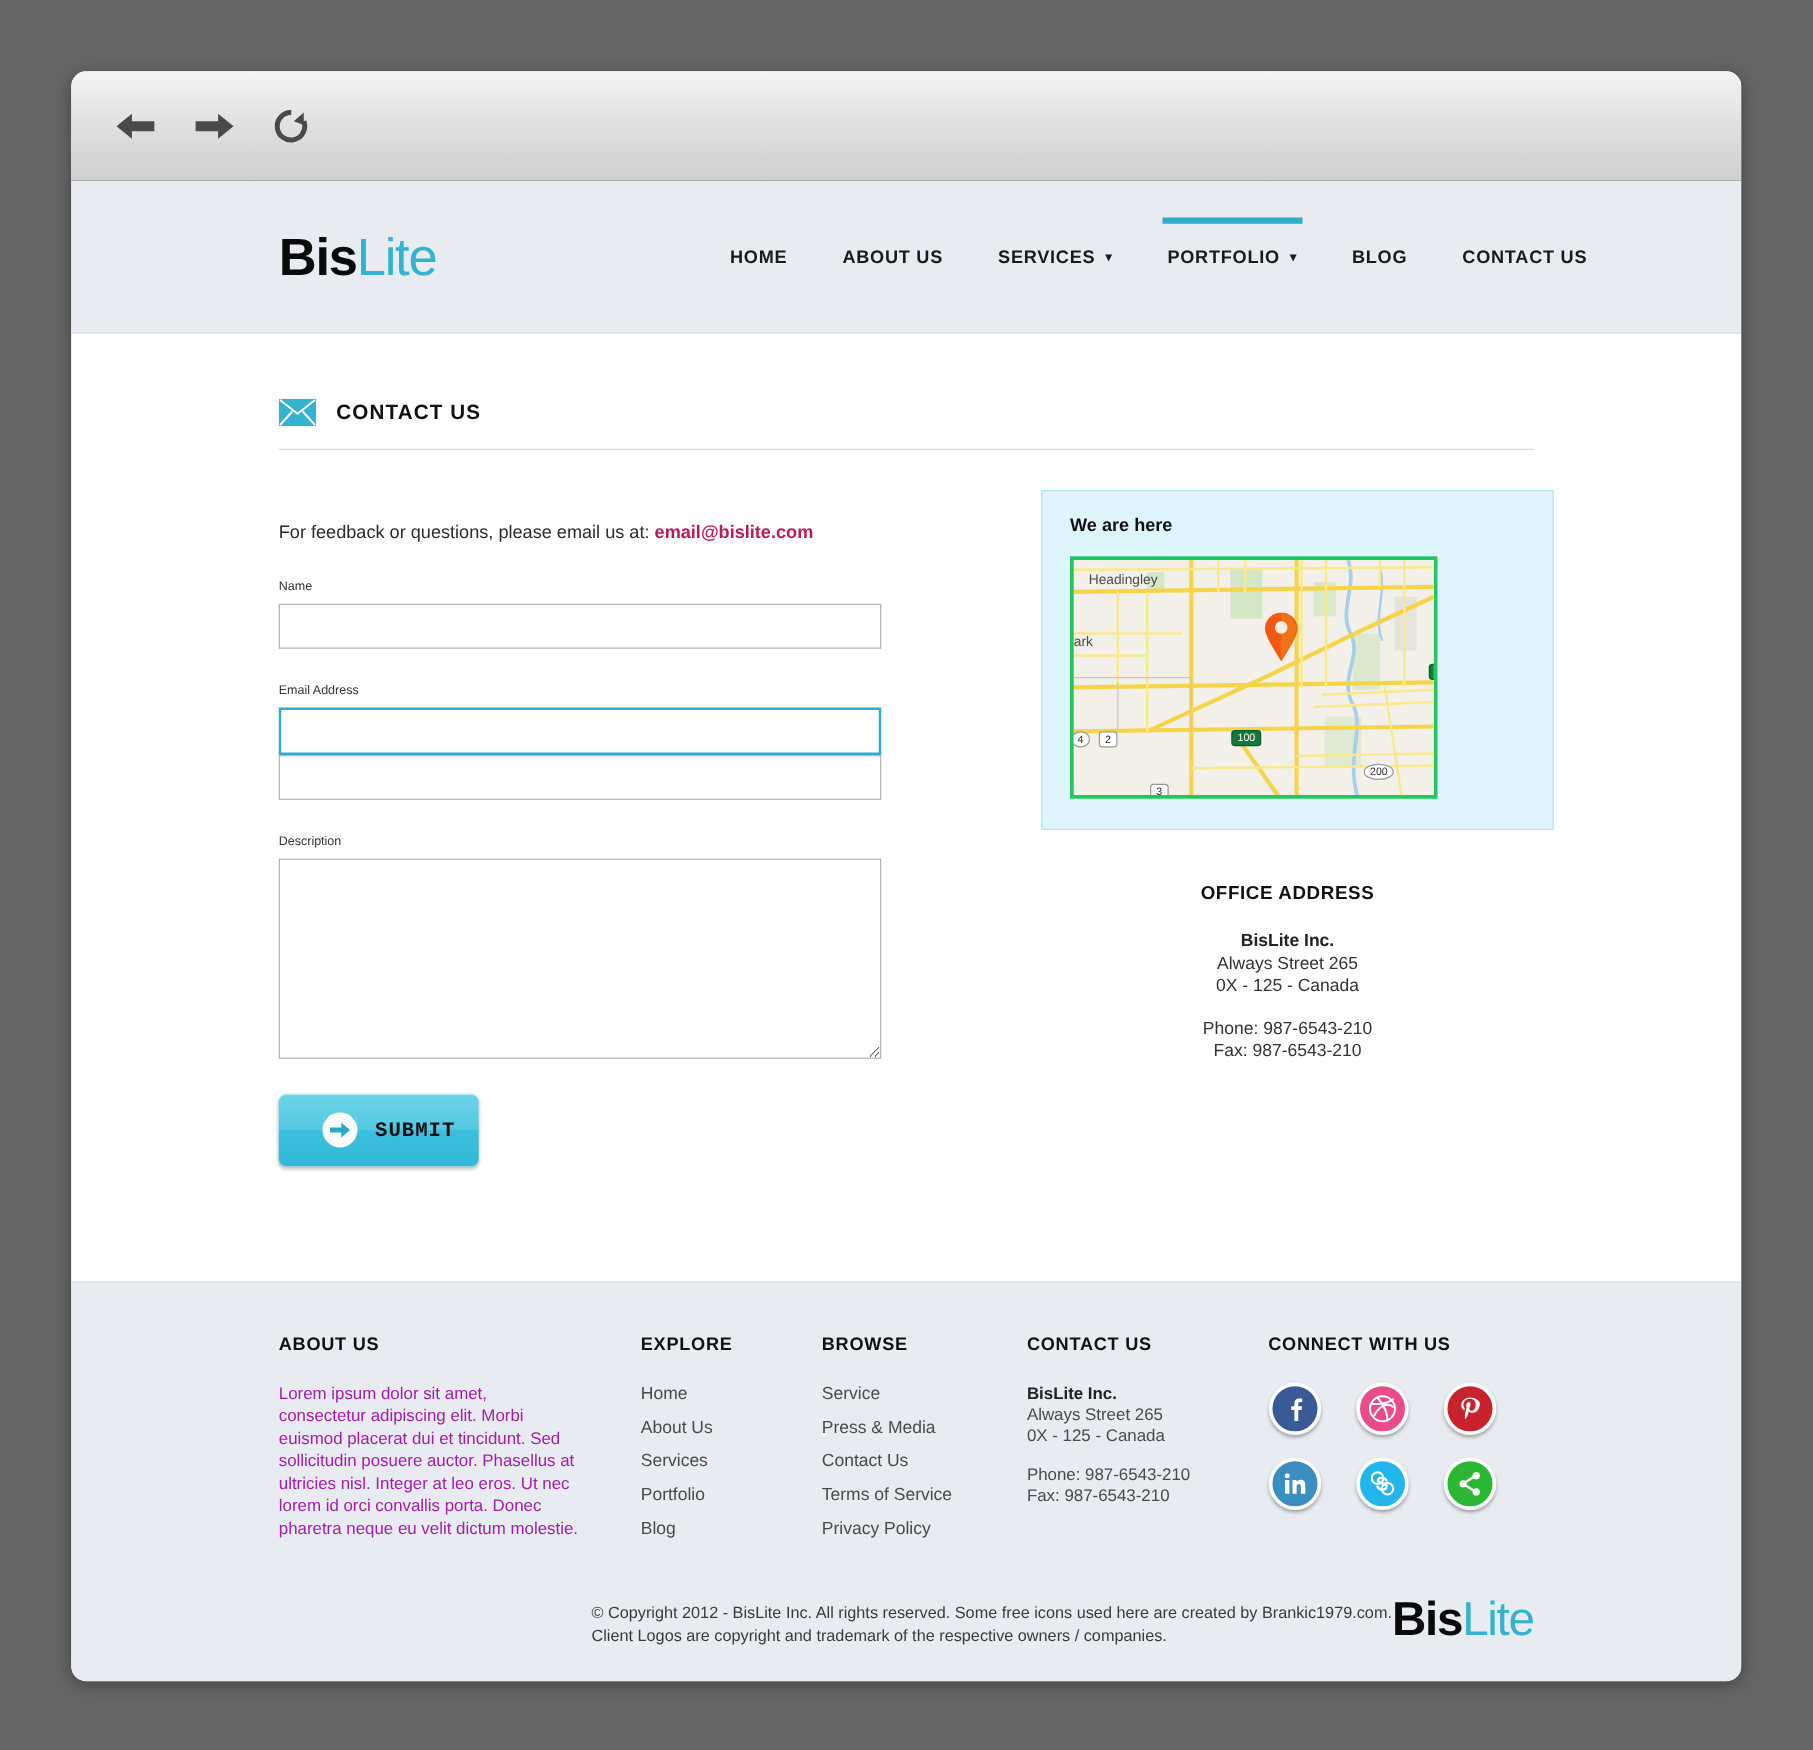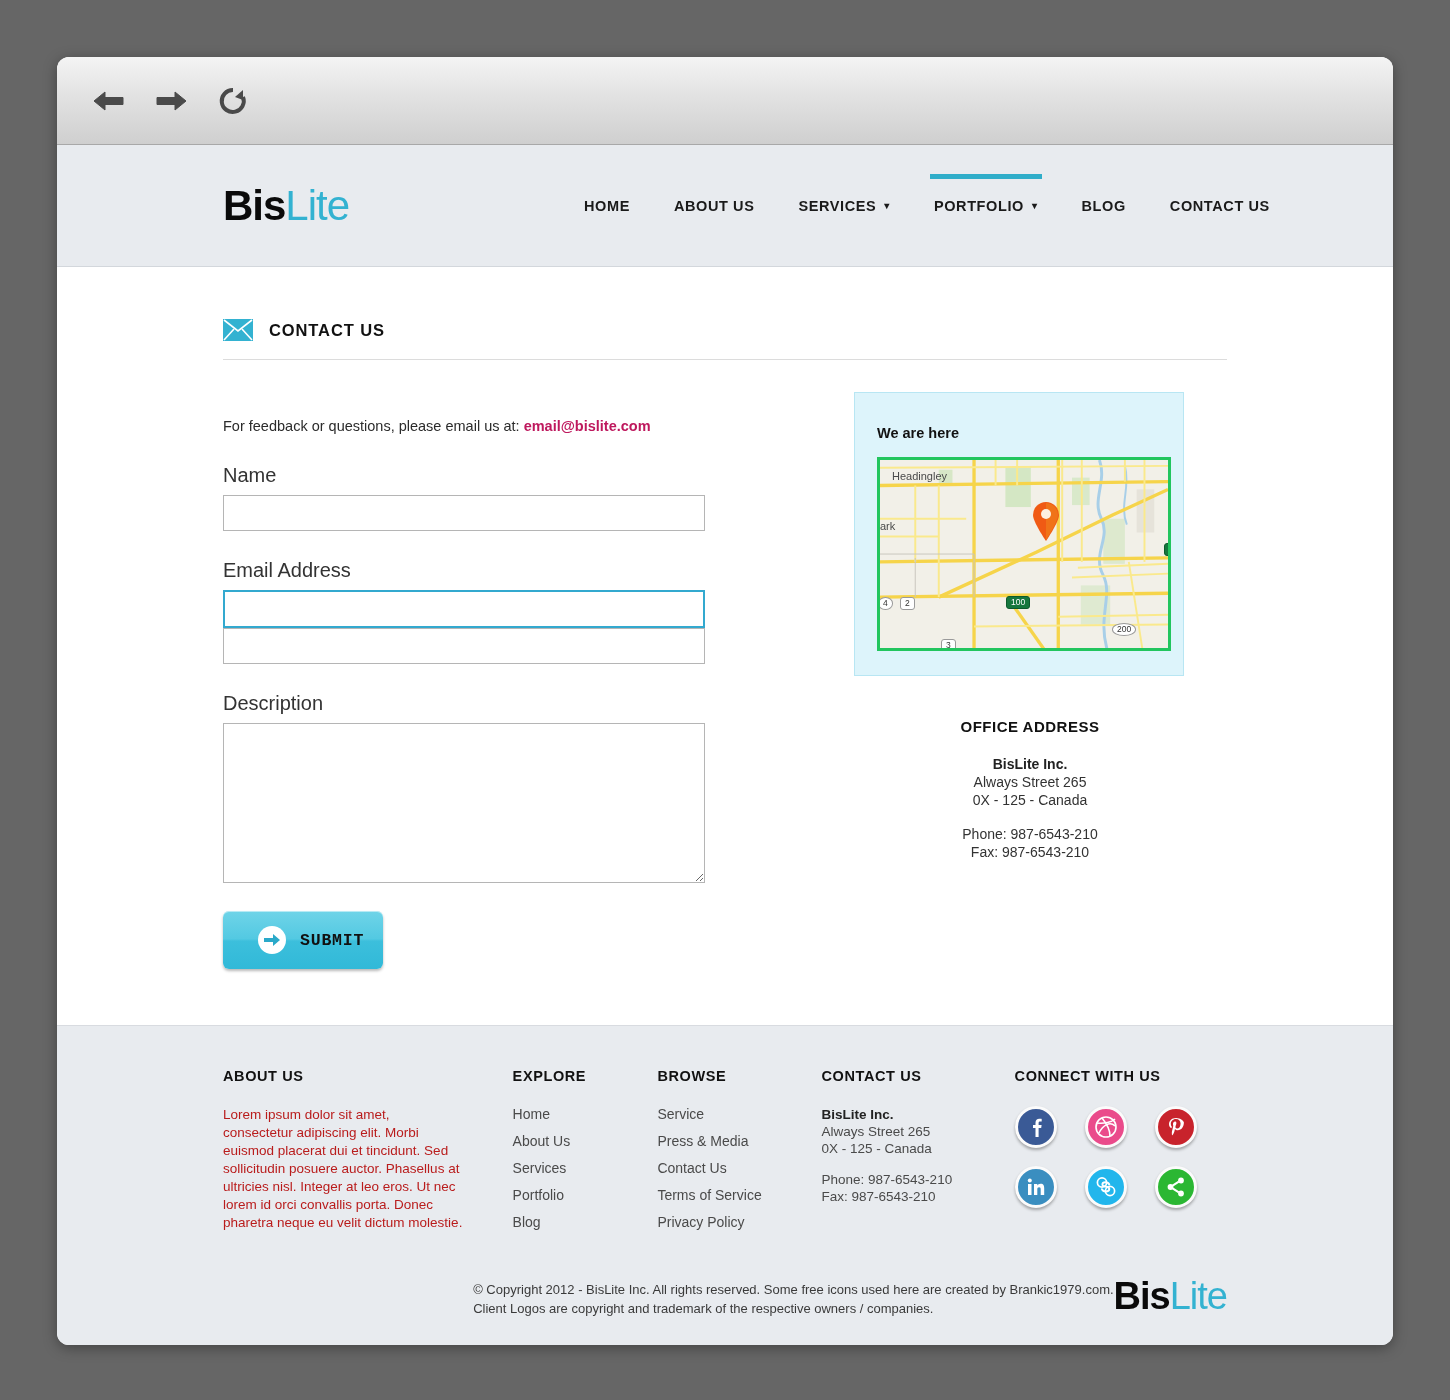--- a/index.html
+++ b/index.html
@@ -140,21 +140,21 @@
   }
   .feedback-text {
     font-size: 14.5px;
     line-height: 20px;
     color: #2b2b2b;
     margin-top: 24px;
   }
   .email-link { color: #be185d; font-weight: bold; text-decoration: none; }
 
   .field-label {
-    font-size: 20px;
+    font-size: 10px;
     color: #333;
     margin-top: 28px;
     margin-bottom: 8px;
   }
   .text-input {
     width: 482px;
     height: 36px;
     border: 1px solid #b5b5b5;
     background: #fff;
     font-family: "Liberation Sans", sans-serif;
@@ -201,25 +201,24 @@
   }
   .submit-label {
     font-size: 16.5px;
     font-weight: bold;
     letter-spacing: 0.8px;
     color: #111;
   }
 
   
   .map-panel {
-    width: 330px;
+    width: 410px;
     background: #ddf4fb;
     border: 1px solid #b8e6f3;
-    padding: 32px 22px 24px 22px;
-    margin-left: 21px;
+    padding: 20px 22px 24px 22px;
   }
   .map-title {
     font-size: 14.5px;
     font-weight: bold;
     color: #111;
     margin-bottom: 16px;
   }
   .map-frame {
     width: 294px;
     height: 194px;
@@ -285,21 +284,21 @@
   .fhead {
     font-size: 14.5px;
     font-weight: bold;
     letter-spacing: 0.6px;
     color: #111;
     margin-bottom: 22px;
   }
   .fbody {
     font-size: 13.5px;
     line-height: 18px;
-    color: #b91c1c;
+    color: #a21caf;
     width: 240px;
   }
   .flink {
     display: block;
     font-size: 14px;
     color: #4a4a4a;
     text-decoration: none;
     margin-bottom: 11px;
     cursor: pointer;
   }

